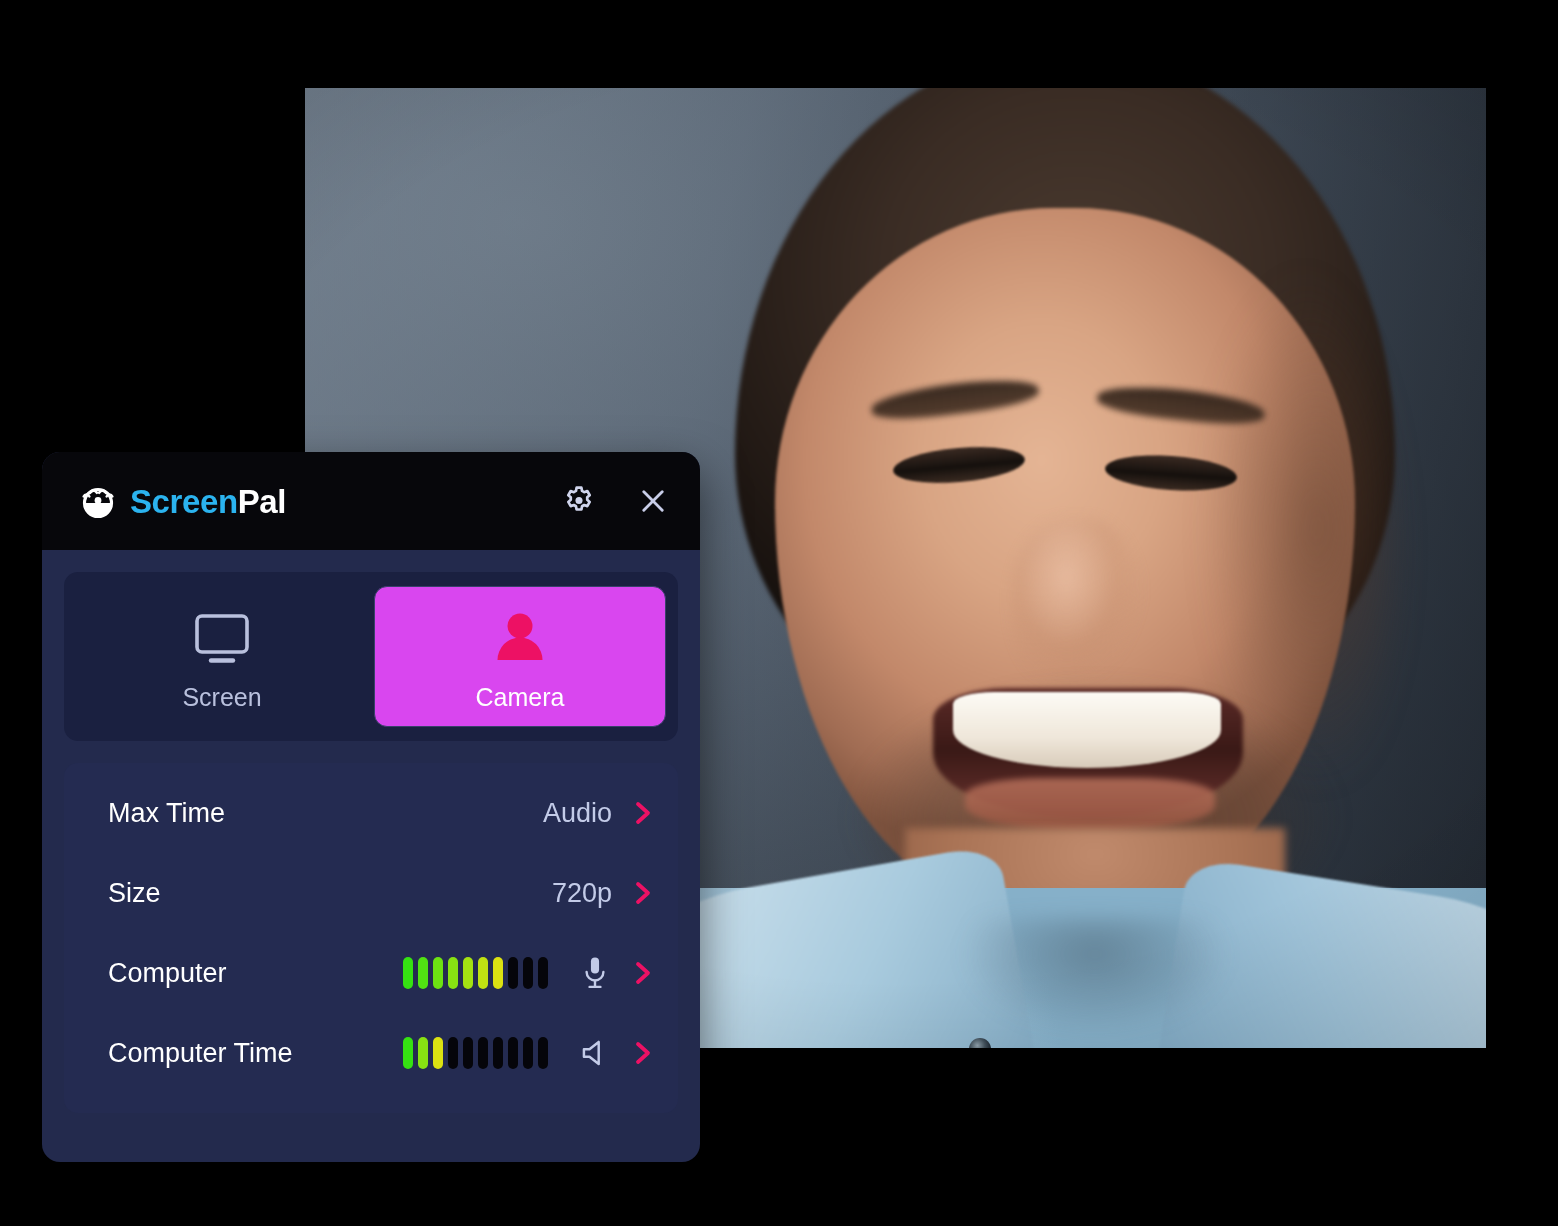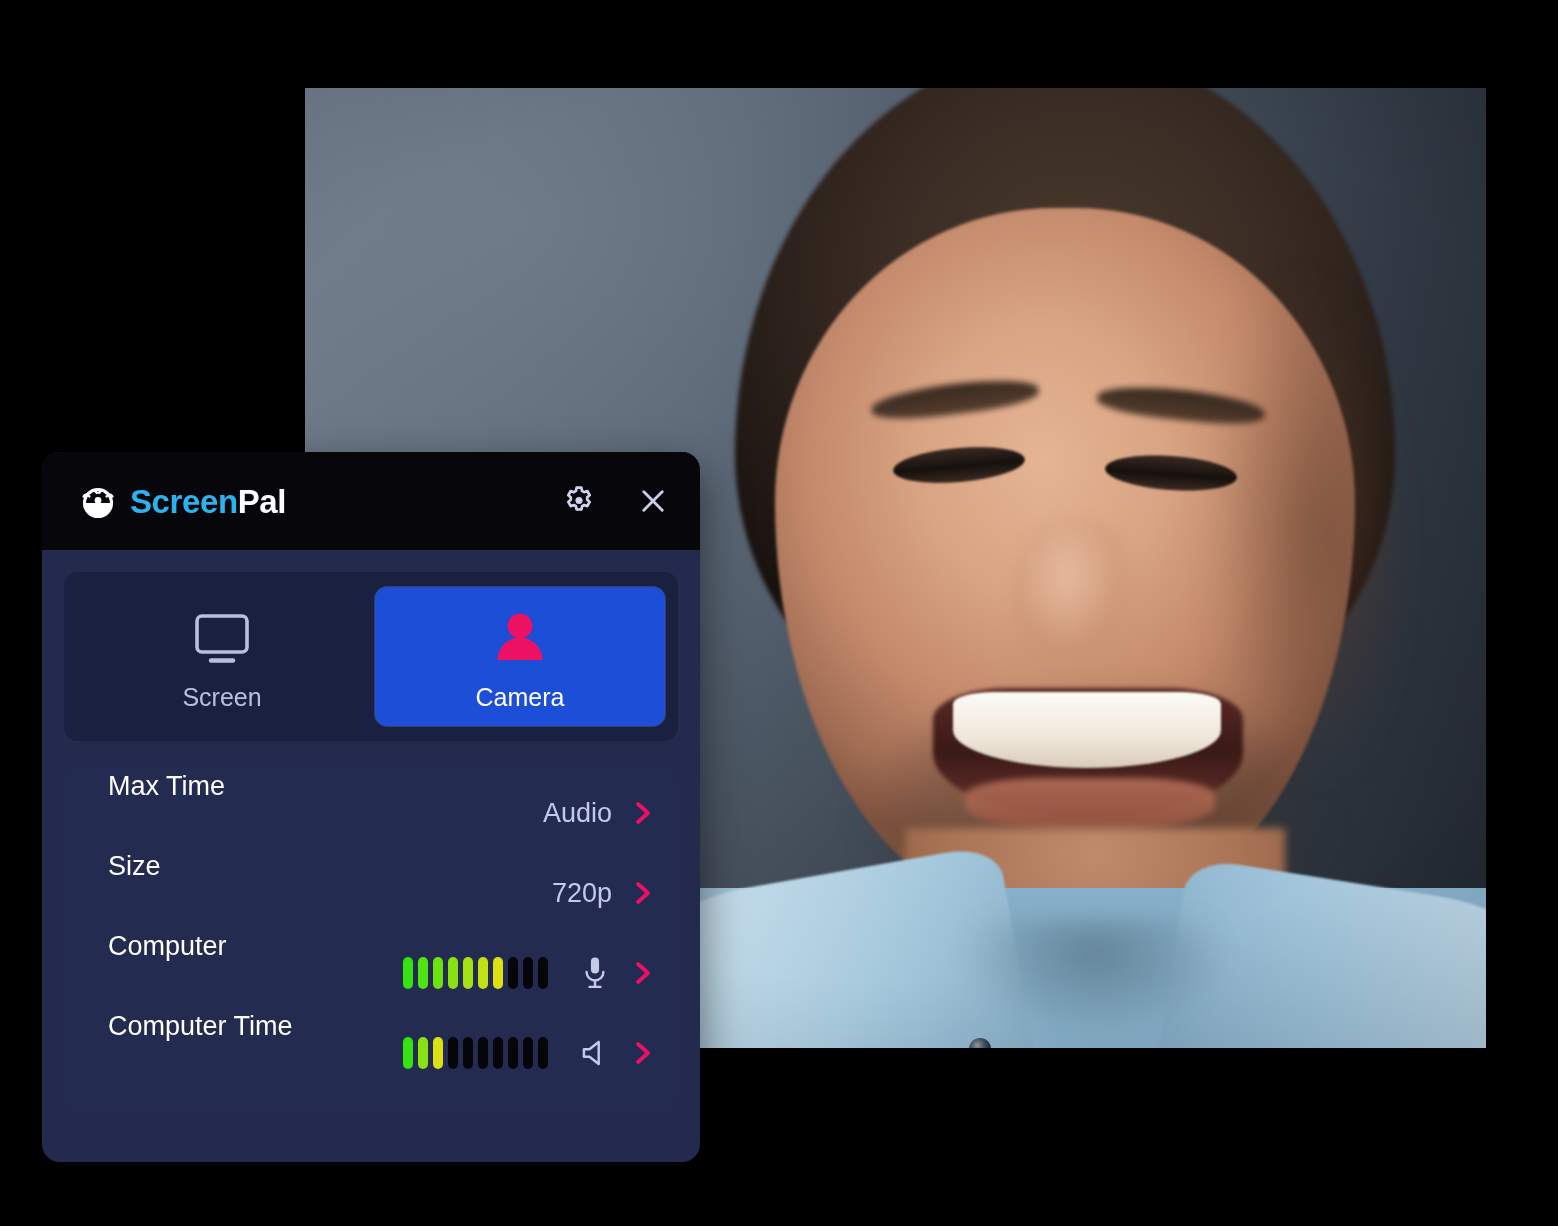--- a/index.html
+++ b/index.html
@@ -307,21 +307,21 @@
     border-radius: 13px;
     padding: 22px 0 16px 0;
     display: flex;
     flex-direction: column;
     align-items: center;
     gap: 16px;
     cursor: pointer;
     border: 1px solid transparent;
   }
   .mode-tab.selected {
-    background: #1d4ed8;
+    background: #d946ef;
     border-color: #39406a;
   }
   .mode-icon {
     height: 60px;
     display: flex;
     align-items: center;
     justify-content: center;
   }
   .mode-label {
     font-size: 25px;
@@ -332,20 +332,21 @@
 
   
   .settings-list {
     background: #242b51;
     border-radius: 14px;
     padding: 10px 0 20px 0;
   }
   .setting-row {
     height: 80px;
     display: flex;
+    align-items: center;
     padding: 0 22px 0 44px;
     cursor: pointer;
   }
   .setting-label {
     font-size: 27px;
     color: #ffffff;
     line-height: 1;
   }
   .setting-right {
     margin-left: auto;

